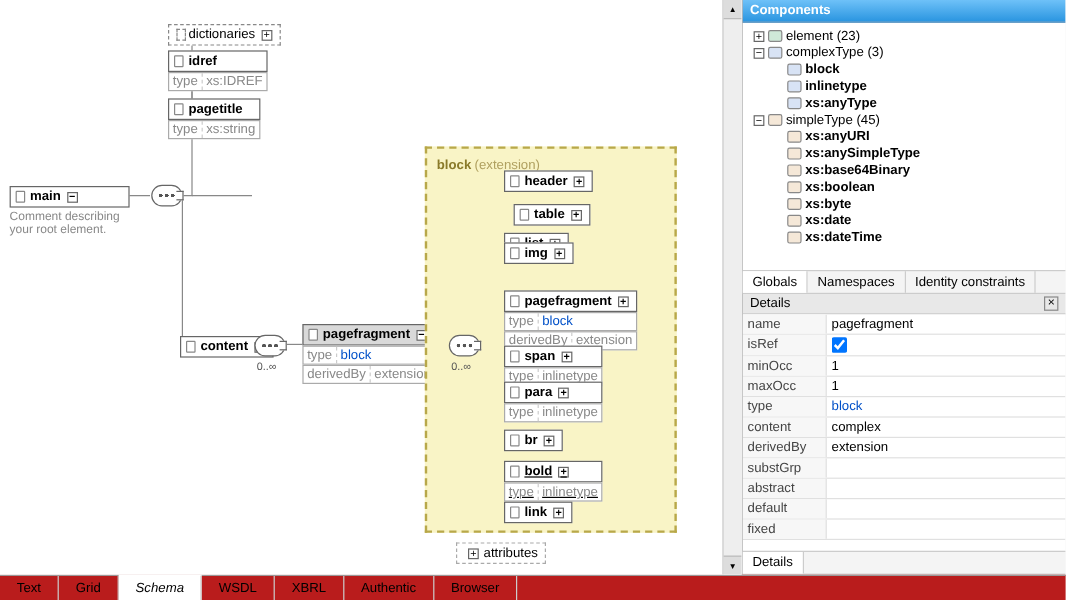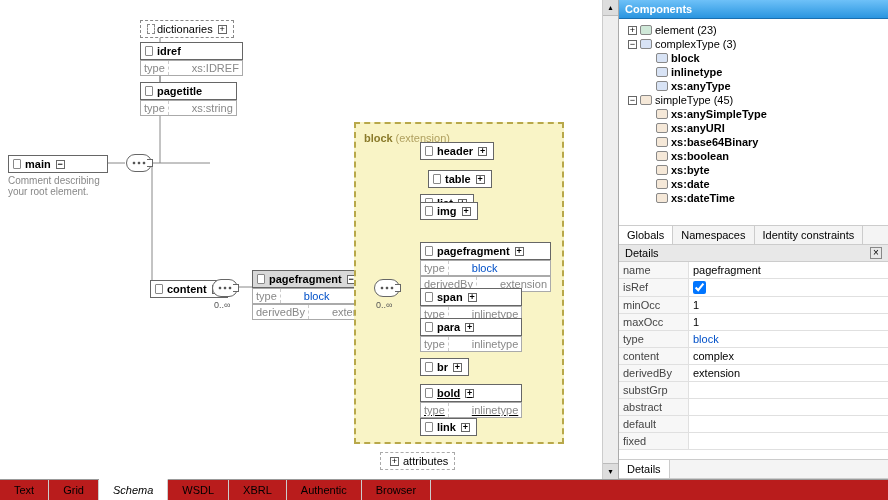--- a/index.html
+++ b/index.html
@@ -32,21 +32,21 @@
 .btab { padding:4px 14px; border-right:1px solid #ccc; cursor:pointer; }
 .btab.active { background:#fff; border-top:1px solid #fff; margin-top:-1px;font-style:italic; }
 
 .node { position:absolute; }
 .elembox { border:1px solid #666; background:#fff; padding:2px 6px 2px 4px; display:flex; align-items:center; gap:2px; font-weight:bold; }
 .elembox.shaded { background:#d9d9d9; }
 .elembox .tabind { width:8px; height:10px; border:1px solid #888; border-radius:1px; margin-right:2px; background:#fff; font-size:7px; text-align:center; line-height:9px; }
 .mini-expand { width:9px; height:9px; border:1px solid #666; display:inline-flex; align-items:center; justify-content:center; font-size:9px; margin-left:3px; cursor:pointer; background:#fff; }
 .propbox { border:1px solid #aaa; background:#fff; font-size:9px; display:flex; }
 .propbox .k { color:#888; border-right:1px dashed #ccc; padding:1px 3px; }
-.propbox .v { padding:1px 3px; color:#0050c8;margin-left:20px; }
+.propbox .v { padding:1px 3px; color:#0050c8; }
 .propbox .v.gray { color:#888; }
 .dashed { border:2px dashed #b8a84a; background:#f9f4c6; position:absolute; padding:8px; }
 .seq { position:absolute; width:26px; height:18px; border:1px solid #666; border-radius:9px/9px; background:#fff; display:flex; align-items:center; justify-content:center; cursor:pointer; }
 .seq::before { content:""; width:16px; height:8px; background:
   radial-gradient(circle at 3px 4px,#555 1.5px,transparent 1.6px),
   radial-gradient(circle at 8px 4px,#555 1.5px,transparent 1.6px),
   radial-gradient(circle at 13px 4px,#555 1.5px,transparent 1.6px);
 }
 .seq .tick{position:absolute; right:-2px; top:4px; width:6px; height:8px; border:1px solid #666; background:#fff; border-left:none;}
 .comment { color:#888; font-size:10px; margin-top:2px; max-width:100px; }
@@ -297,27 +297,27 @@
         <div class="tree-row">
           <span class="tree-ind" style="width:0px"></span>
           <span class="tree-icon">−</span>
           <span class="glyph glyph-s"></span>
           <span class="">simpleType (45)</span>
         </div>
         <div class="tree-row">
           <span class="tree-ind" style="width:14px"></span>
           <span style="width:11px"></span>
           <span class="glyph glyph-s"></span>
+          <span class="bold">xs:anyURI</span>
+        </div>
+        <div class="tree-row">
+          <span class="tree-ind" style="width:14px"></span>
+          <span style="width:11px"></span>
+          <span class="glyph glyph-s"></span>
           <span class="bold">xs:anySimpleType</span>
-        </div>
-        <div class="tree-row">
-          <span class="tree-ind" style="width:14px"></span>
-          <span style="width:11px"></span>
-          <span class="glyph glyph-s"></span>
-          <span class="bold">xs:anyURI</span>
         </div>
         <div class="tree-row">
           <span class="tree-ind" style="width:14px"></span>
           <span style="width:11px"></span>
           <span class="glyph glyph-s"></span>
           <span class="bold">xs:base64Binary</span>
         </div>
         <div class="tree-row">
           <span class="tree-ind" style="width:14px"></span>
           <span style="width:11px"></span>

